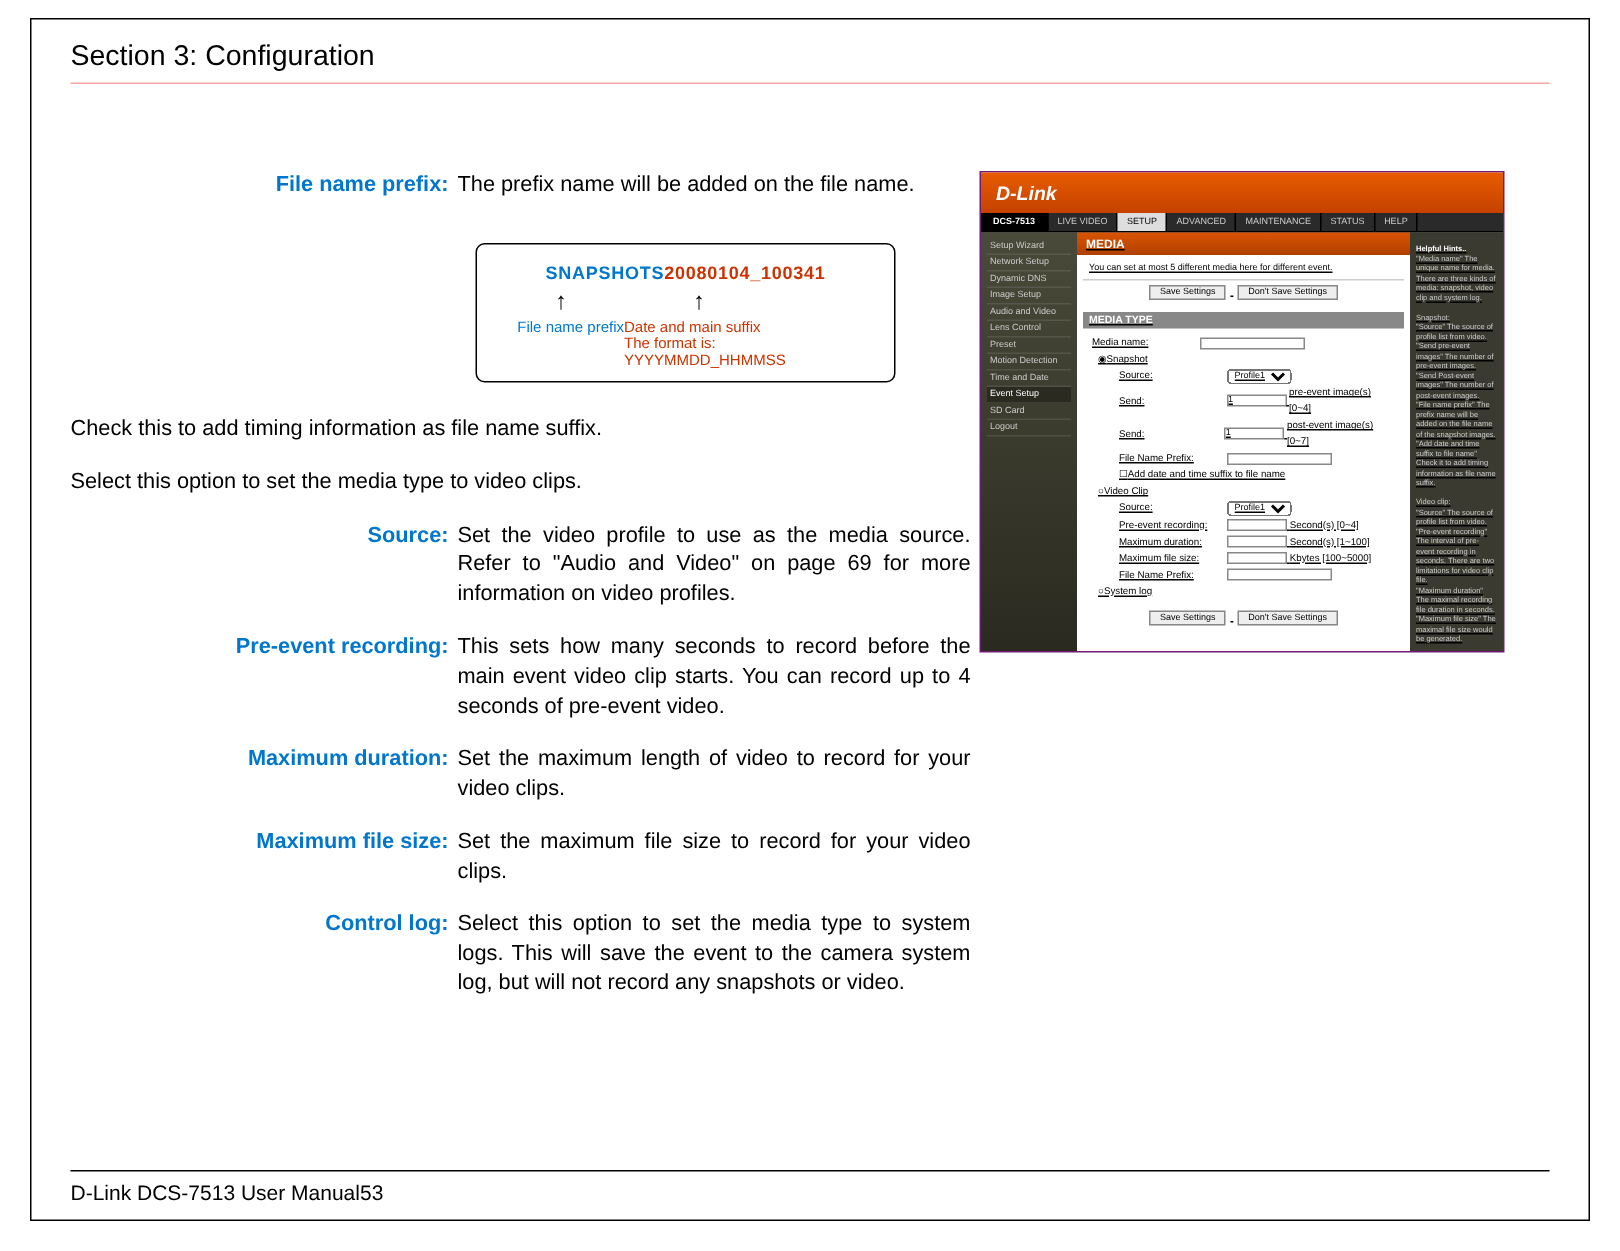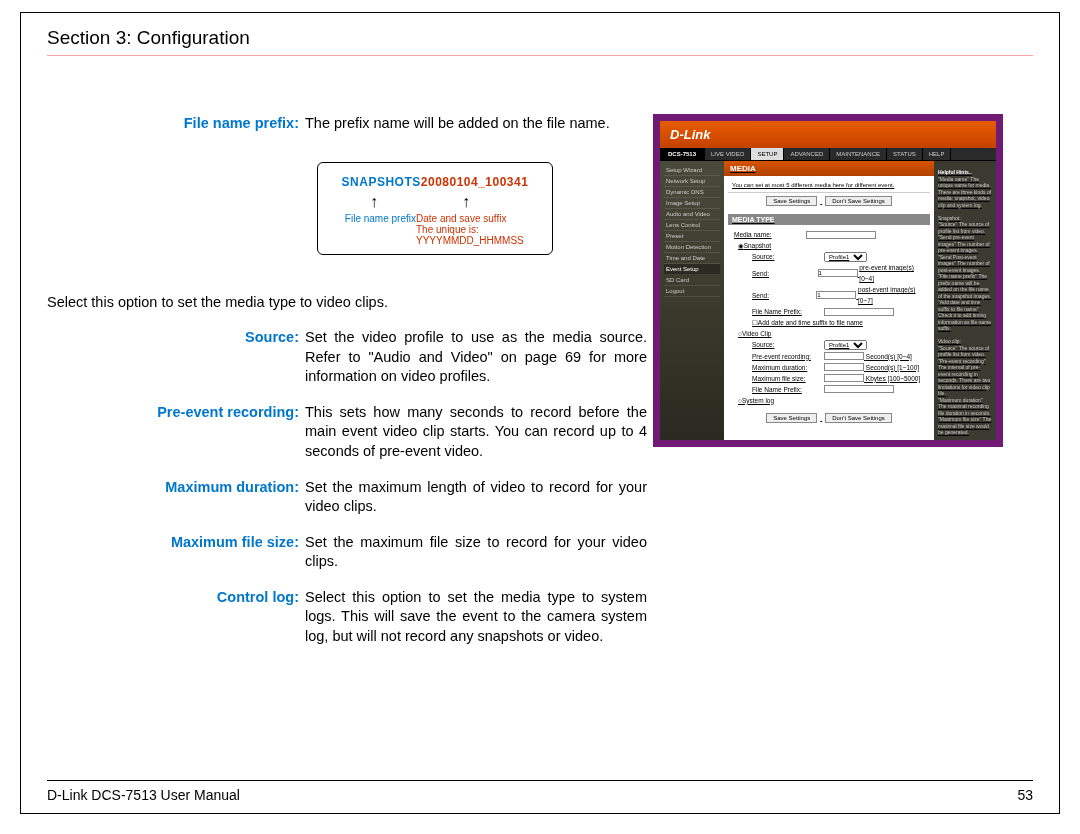--- a/index.html
+++ b/index.html
@@ -42,21 +42,21 @@
     padding-right: 6px;
     color: #0077cc;
     font-weight: 700;
   }
   .defrow .desc {
     flex: 1;
     text-align: justify;
   }
   .diagram-wrap {
     margin: 28px 0 22px 270px;
-    width: 236px;
+    width: 280px;
   }
   .diagram {
     border: 1px solid #000;
     border-radius: 6px;
     padding: 12px 14px 8px 14px;
     font-size: 11px;
     text-align: center;
   }
   .diagram .snap-line { font-weight: 700; font-size: 12px; letter-spacing: 0.5px; }
   .diagram .snap-blue { color: #0077cc; }
@@ -65,21 +65,21 @@
   .diagram .arrows span:first-child { width: 84px; text-align:center;}
   .diagram .arrows span:last-child { width: 100px; text-align:center;}
   .diagram .labels { display:flex; font-size:10px; }
   .diagram .labels .pfx { color:#0077cc; width:84px; text-align:right;}
   .diagram .labels .sfx { color:#cc3300; flex:1; text-align:left;}
   .diagram .fmt { color:#cc3300; font-size:10px; text-align:left; padding-left:84px;}
 
   
   .mock {
     width: 350px;
-    border: 7px solid #701a75;
+    border: 1px solid #701a75;
     font-size: 7px;
     background: #fff;
   }
   .mock-top {
     background: linear-gradient(#e85c00,#c44200);
     color:#fff;
     font-weight:bold;
     padding: 6px 10px;
     font-size: 13px;
     font-style: italic;
@@ -139,21 +139,20 @@
   .mock-form select{ font-size:6px; height:10px;}
   .mock-form .radio { margin-left:4px;}
 
   .footer {
     position: absolute;
     bottom: 10px; left: 26px; right: 26px;
     border-top: 1px solid #000;
     padding-top: 6px;
     font-size: 14px;
     display:flex;
-    justify-content: space-between;
     margin-top: 44px;
   }
 </style>
 </head>
 <body>
 
 <div class="page-border">
   <div class="header">Section 3: Configuration</div>
 
   <div class="content">
@@ -168,27 +167,28 @@
         <div class="diagram">
           <div class="snap-line">
             <span class="snap-blue">SNAPSHOTS</span><span class="snap-red">20080104_100341</span>
           </div>
           <div class="arrows">
               <span>↑</span>
               <span>↑</span>
             </div>
           <div class="labels">
             <span class="pfx">File name prefix</span>
-            <span class="sfx">Date and save suffix</span>
+            <span class="sfx">Date and main suffix</span>
           </div>
-          <div class="fmt">The unique is: YYYYMMDD_HHMMSS</div>
+          <div class="fmt">The format is: YYYYMMDD_HHMMSS</div>
         </div>
       </div>
 
       <div class="defrow">
+        <div class="desc">Check this to add timing information as file name suffix.</div>
       </div>
       <div class="defrow">
         <div class="desc">Select this option to set the media type to video clips.</div>
       </div>
       <div class="defrow">
         <div class="term">Source:</div>
         <div class="desc">Set the video profile to use as the media source. Refer to "Audio and Video" on page 69 for more information on video profiles.</div>
       </div>
       <div class="defrow">
         <div class="term">Pre-event recording:</div>

